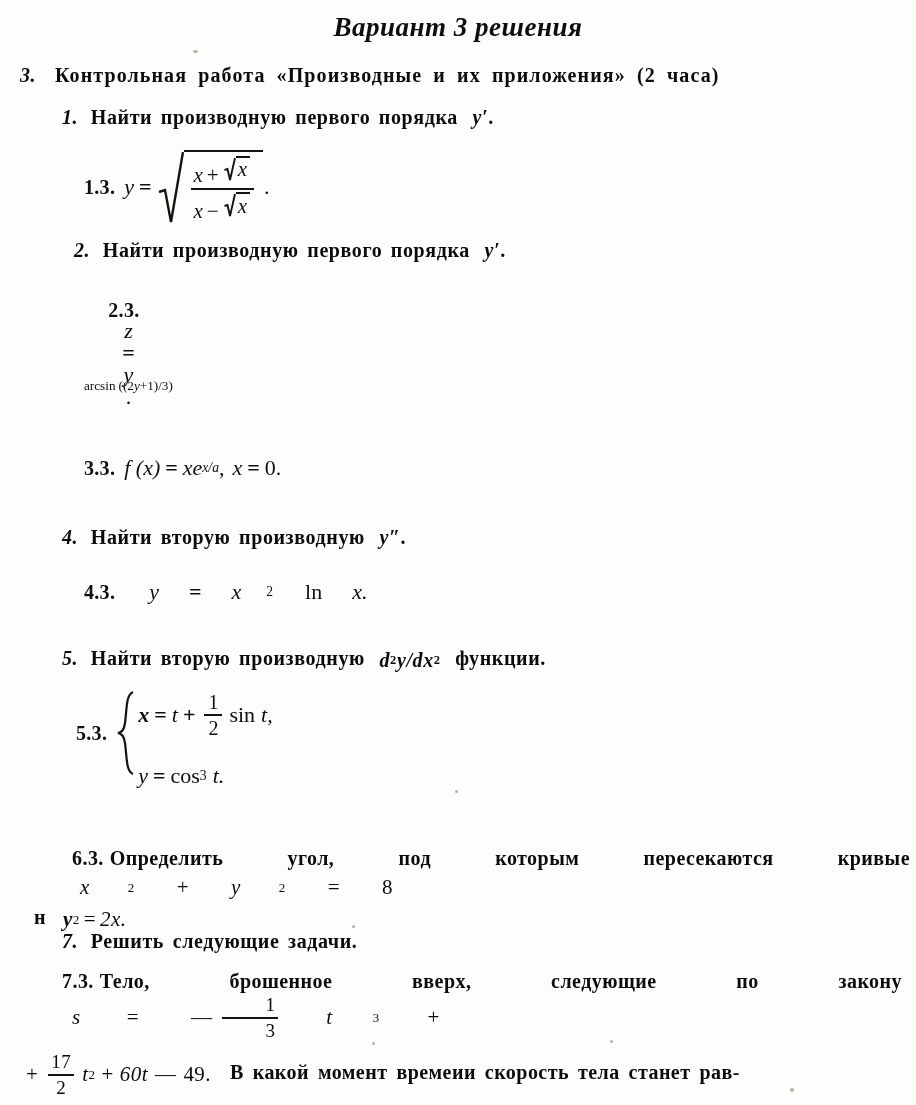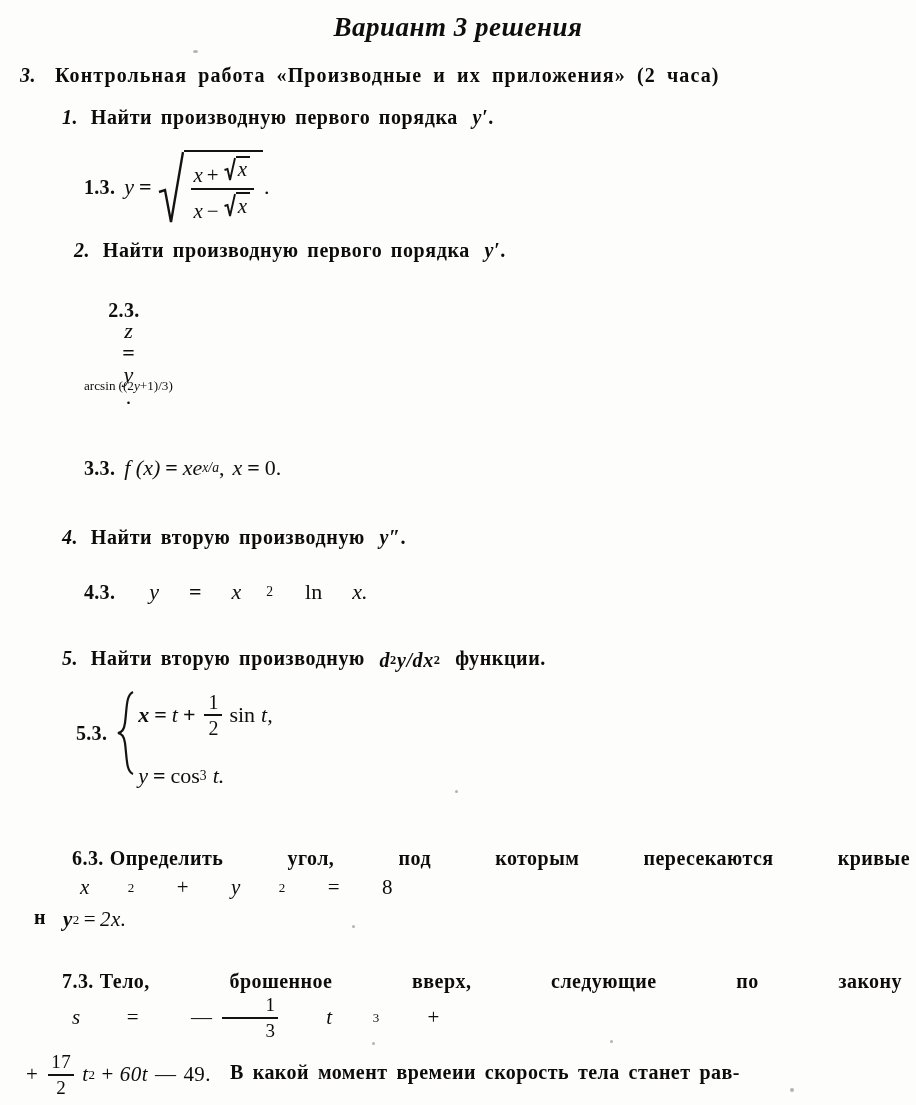--- a/index.html
+++ b/index.html
@@ -348,20 +348,24 @@
       <span>н</span>
       <span class="inlinemath" style="padding-left:8px;font-size:21px;font-weight:normal;">
           <span class="v">y</span>
           <sup class="expn">2</sup>
           <span class="opn">=</span>
           <span class="vn">2x.</span>
         </span>
     </div>
   </div>
 
+  <div class="block task-head" style="top:928px; left:62px;">
+    <span class="num">7.</span>
+    <span>Решить следующие задачи.</span>
+  </div>
 
   <div class="block para" style="top:968px; left:22px; width:880px;">
     <div style="text-indent:40px;">
       <span class="lbl" style="font-weight:bold;padding-right:6px;">7.3.</span><span>Тело, брошенное вверх, следующие по закону</span>
       <span class="inlinemath" style="padding-left:10px;font-size:21px;font-weight:normal;">
         <span class="vn">s</span>
           <span class="opn" style="margin:0 6px;">=</span>
           <span class="opn" style="margin:0 6px;">—</span>
         <span class="frac" style="font-size:19px;">
           <span class="nu">1</span>

